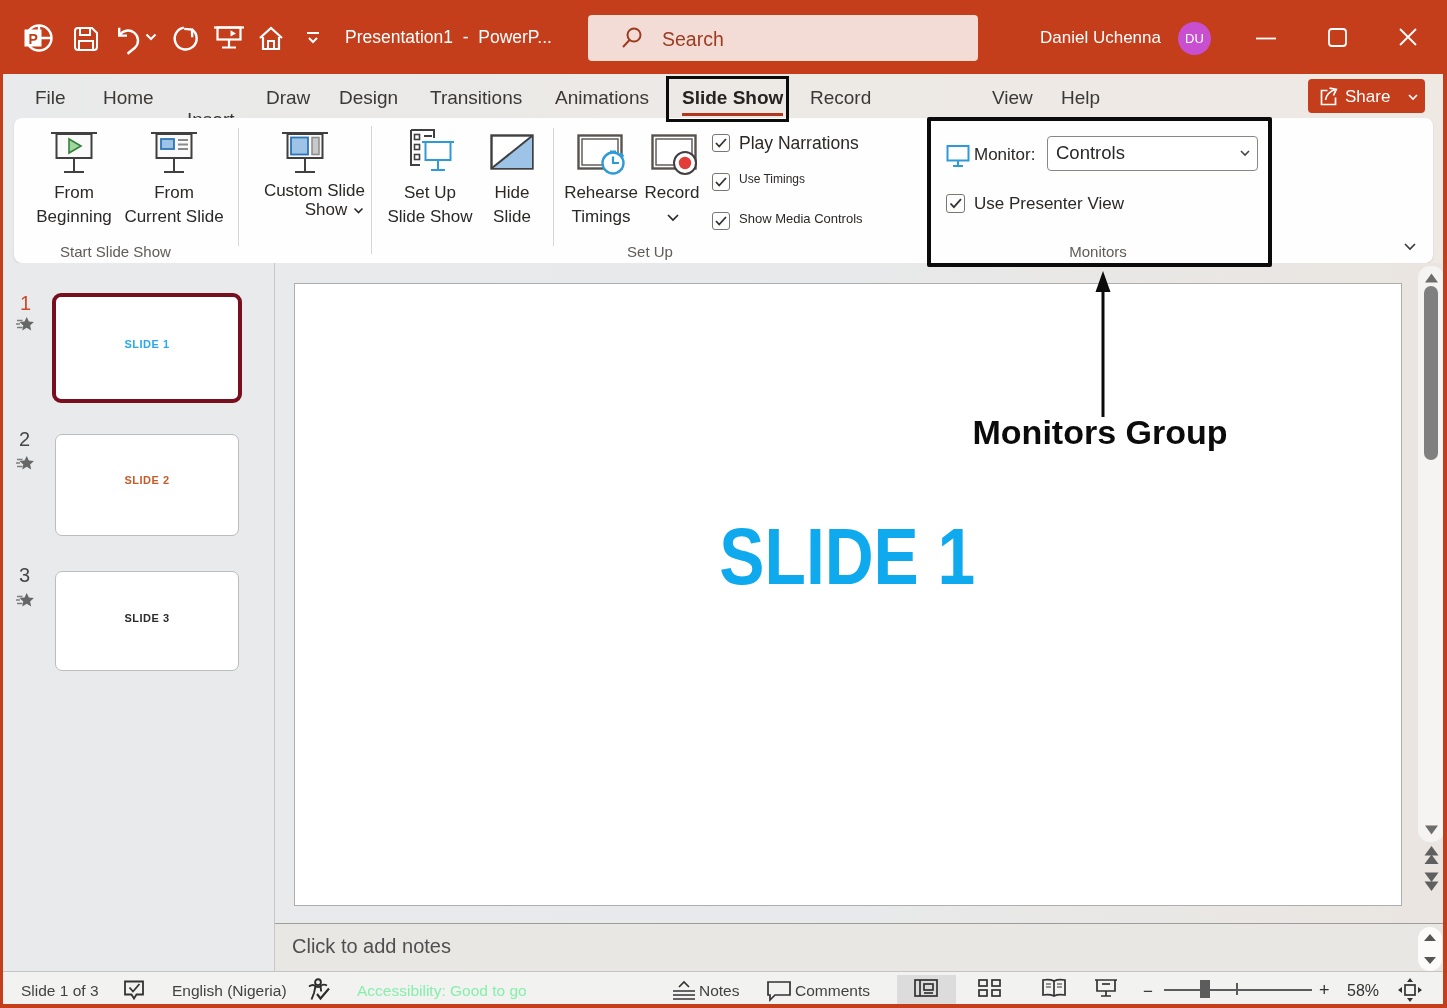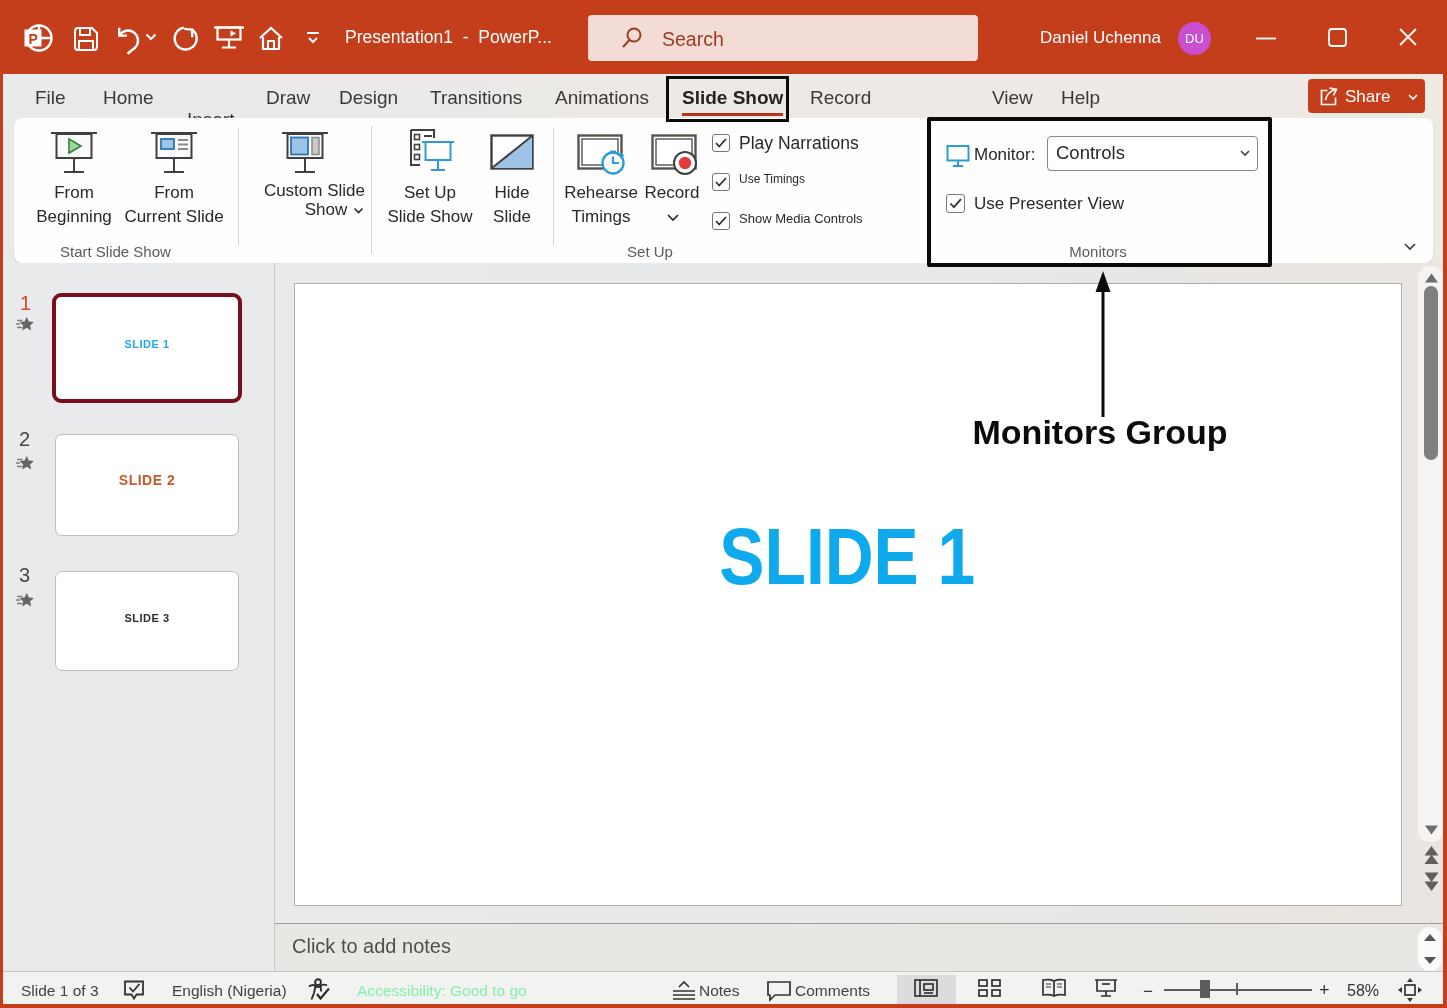--- a/index.html
+++ b/index.html
@@ -232,21 +232,21 @@
 <div class="abs" style="left:52px;top:293px;width:190px;height:110px;background:#fff;border:4px solid #790E1E;border-radius:9px;"></div>
 <div class="abs" style="left:52px;top:293px;width:190px;height:103px;line-height:103px;text-align:center;font-size:11px;font-weight:bold;color:#29A8EA;letter-spacing:0.5px;">SLIDE 1</div>
 <div class="abs" style="left:20px;top:292px;font-size:20px;color:#CE4A2B;">1</div>
 
 <svg class="abs" style="left:15px;top:316px;" width="20" height="18" viewBox="0 0 20 18">
   <path d="M2 4.5 H7.5 M1 8 H5 M2 11.5 H7.5" stroke="#7d7d7d" stroke-width="1.5" fill="none"></path>
   <path d="M12 1 l2.4 5.2 5.6 .5 -4.2 3.8 1.2 5.5 -5 -2.9 -5 2.9 1.2 -5.5 -4.2 -3.8 5.6 -.5 z" fill="#666" transform="scale(0.9) translate(1,0)"></path>
 </svg>
 
 <div class="abs" style="left:55px;top:434px;width:184px;height:102px;background:#fff;border:1px solid #BDBDBD;border-radius:7px;"></div>
-<div class="abs" style="left:55px;top:434px;width:184px;height:92px;line-height:92px;text-align:center;font-size:14px;font-weight:bold;color:#C75B2B;letter-spacing:0.5px;">SLIDE 2</div>
+<div class="abs" style="left:55px;top:434px;width:184px;height:92px;line-height:92px;text-align:center;font-size:11px;font-weight:bold;color:#C75B2B;letter-spacing:0.5px;">SLIDE 2</div>
 <div class="abs" style="left:19px;top:428px;font-size:20px;color:#474747;">2</div>
 <svg class="abs" style="left:15px;top:455px;" width="20" height="18" viewBox="0 0 20 18">
   <path d="M2 4.5 H7.5 M1 8 H5 M2 11.5 H7.5" stroke="#7d7d7d" stroke-width="1.5" fill="none"></path>
   <path d="M12 1 l2.4 5.2 5.6 .5 -4.2 3.8 1.2 5.5 -5 -2.9 -5 2.9 1.2 -5.5 -4.2 -3.8 5.6 -.5 z" fill="#666" transform="scale(0.9) translate(1,0)"></path>
 </svg>
 
 <div class="abs" style="left:55px;top:571px;width:184px;height:100px;background:#fff;border:1px solid #BDBDBD;border-radius:7px;"></div>
 <div class="abs" style="left:55px;top:571px;width:184px;height:94px;line-height:94px;text-align:center;font-size:11px;font-weight:bold;color:#2b2b2b;letter-spacing:0.5px;">SLIDE 3</div>
 <div class="abs" style="left:19px;top:564px;font-size:20px;color:#474747;">3</div>
 <svg class="abs" style="left:15px;top:592px;" width="20" height="18" viewBox="0 0 20 18">

